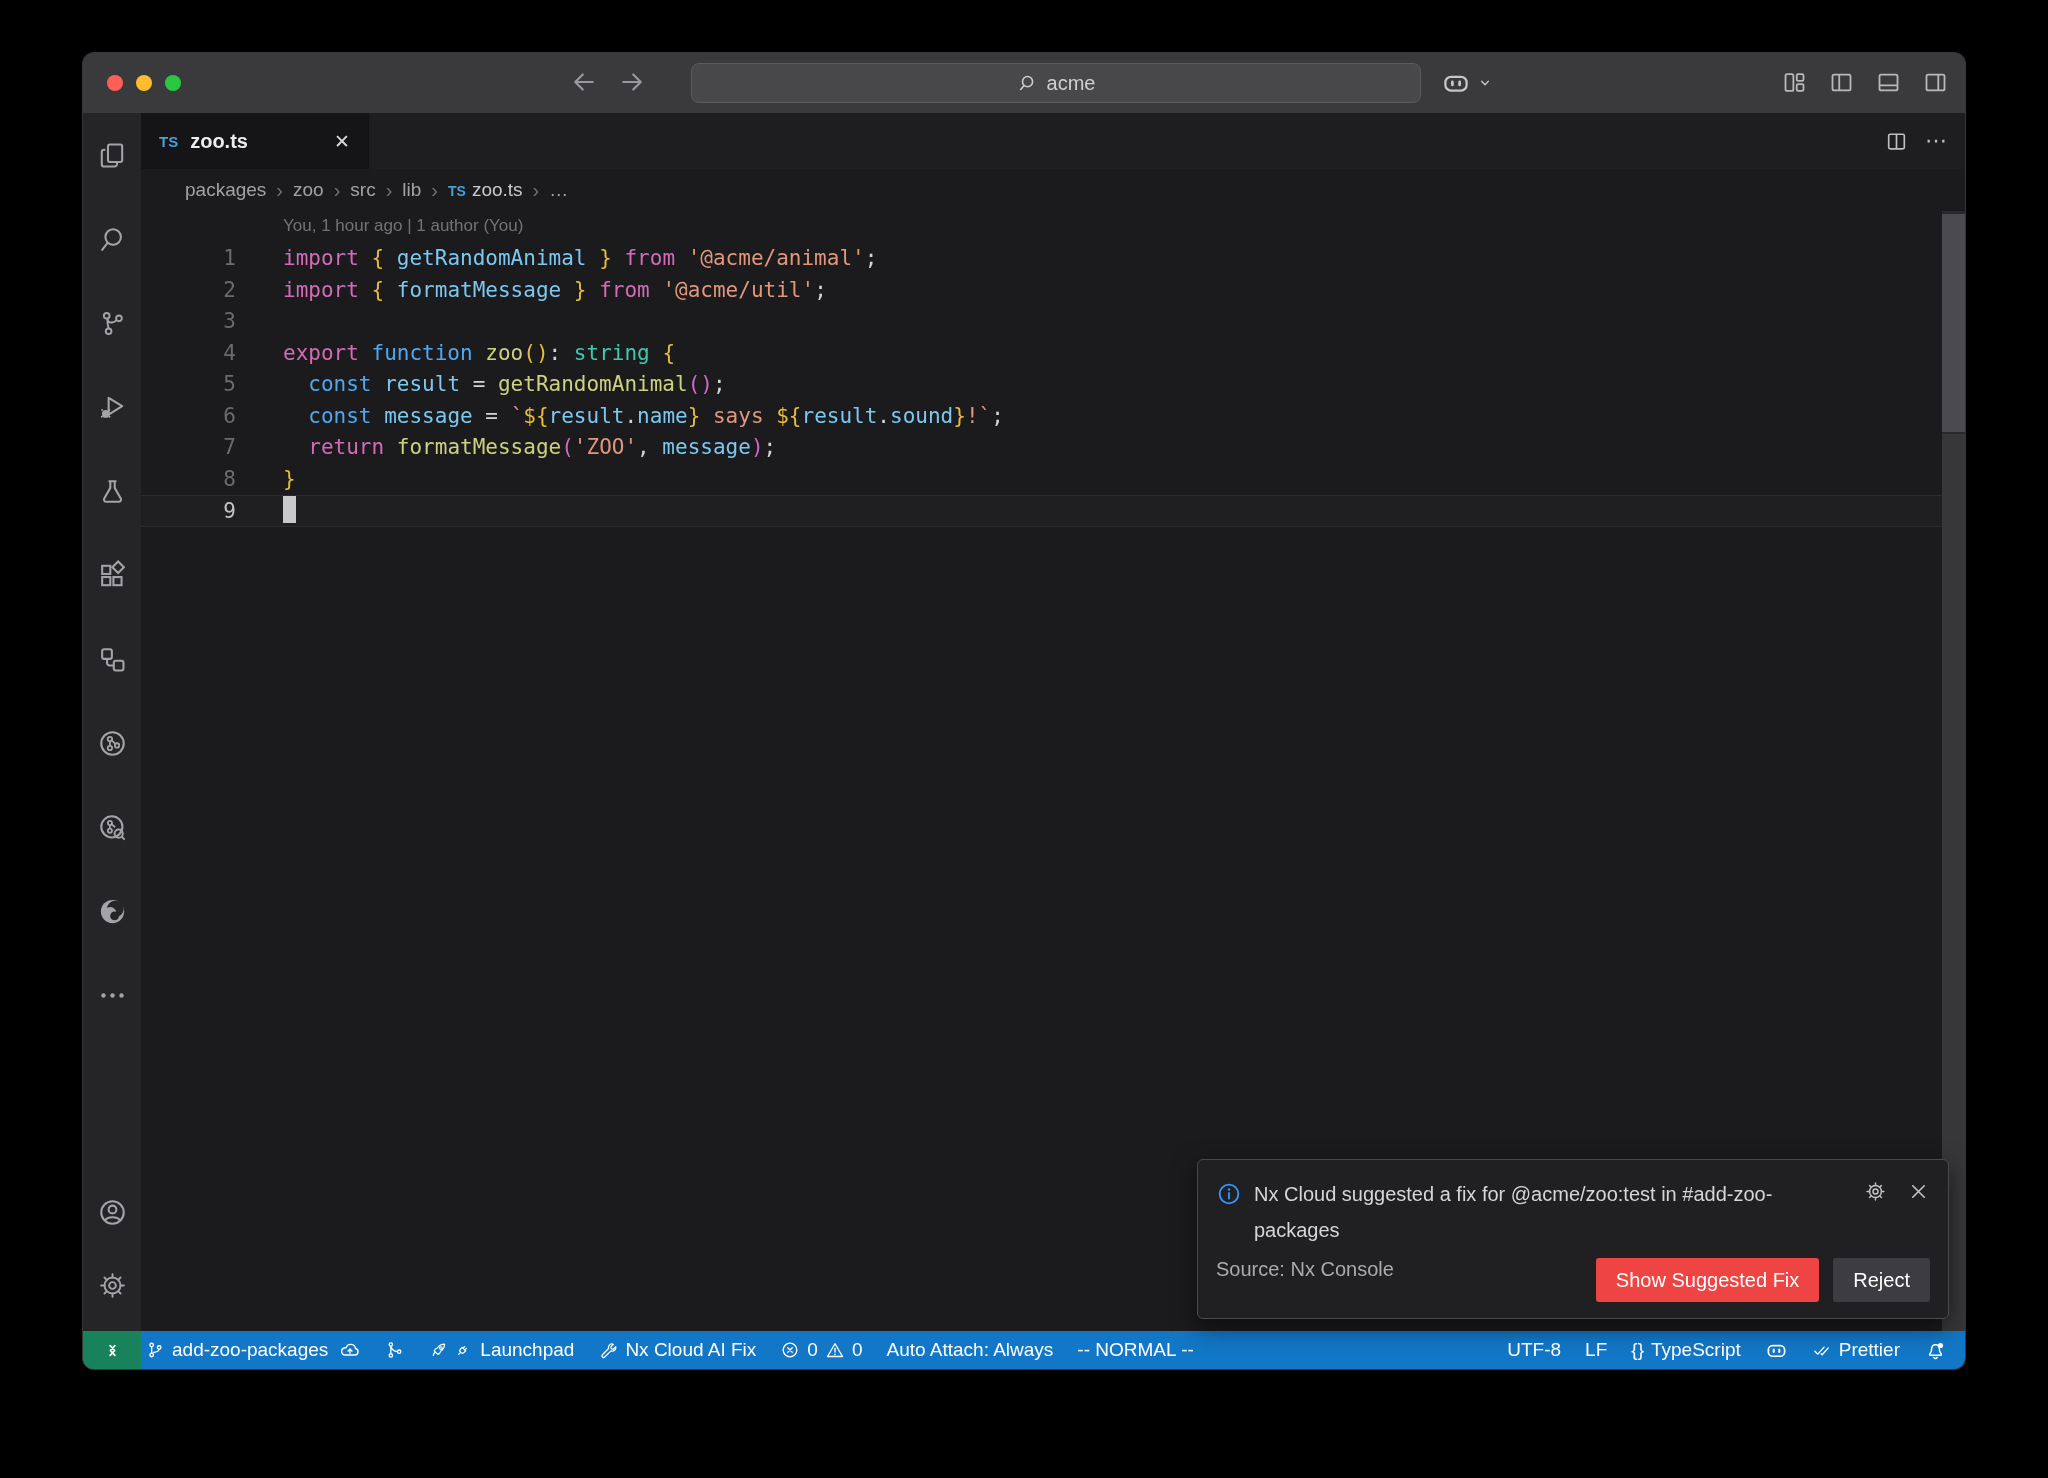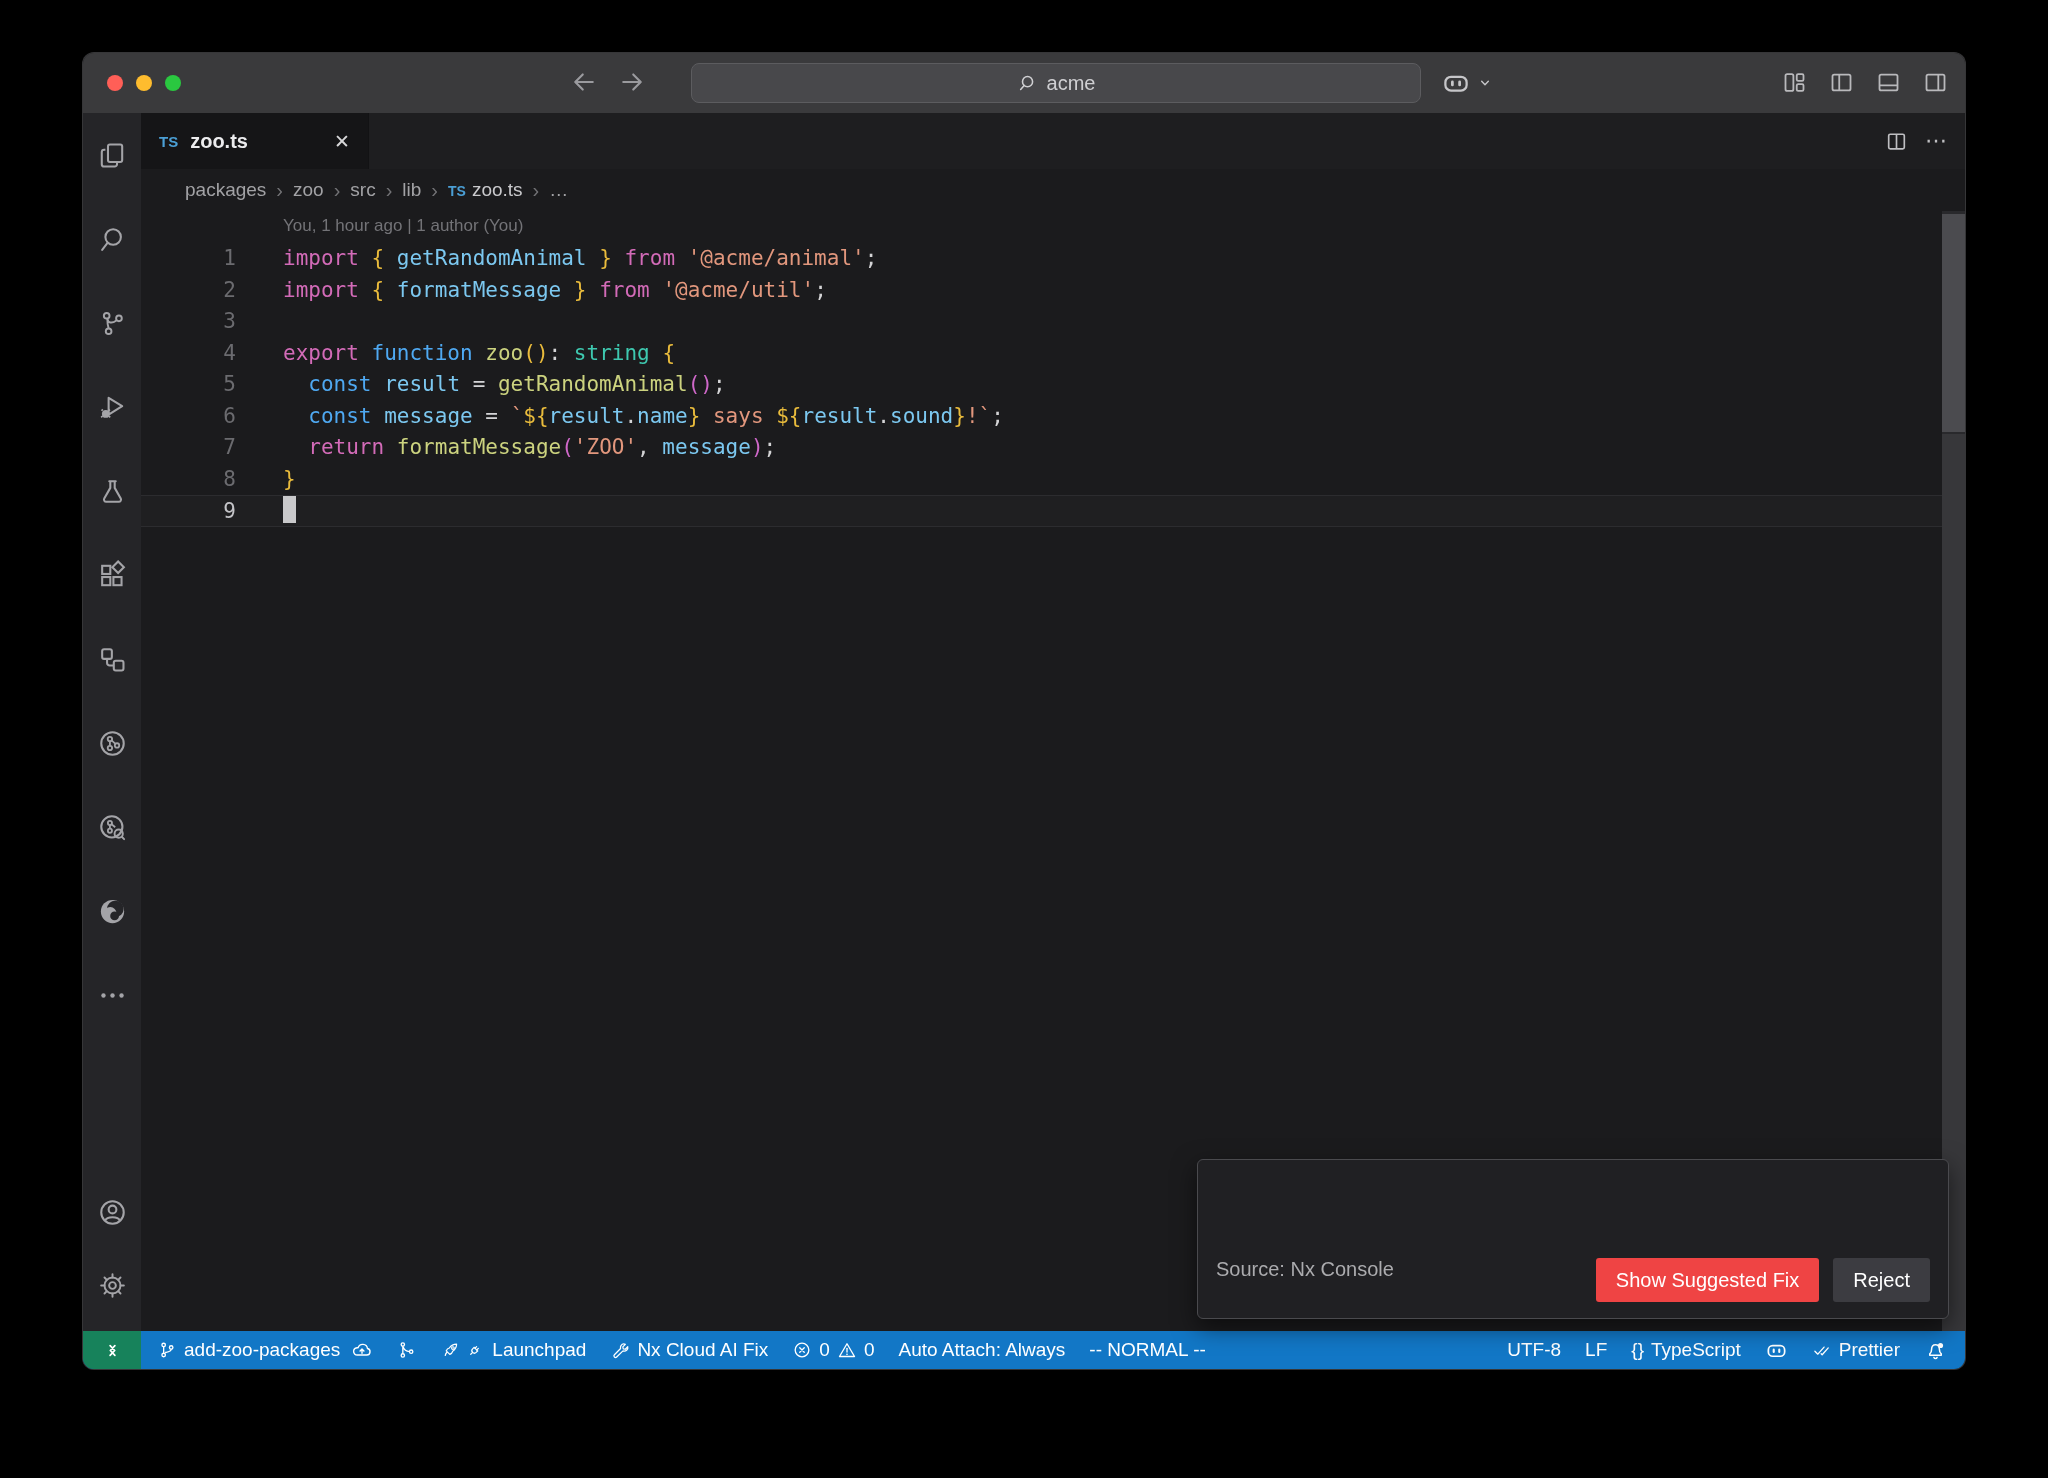--- a/index.html
+++ b/index.html
@@ -82,21 +82,21 @@
   .toast-source{color:#ababae;font-size:20px;}
   .btn{margin-left:14px;height:44px;border-radius:3px;font-size:20px;color:#fff;display:flex;
        align-items:center;justify-content:center;padding:0 20px;}
   .btn-primary{margin-left:auto;background:#ef4444;}
   .btn-secondary{background:#3c3c41;}
 
   
   .statusbar{position:absolute;left:0;right:0;bottom:0;height:38px;background:var(--status-blue);
              display:flex;align-items:center;color:#fff;font-size:19px;z-index:3;}
   .remote{width:58px;height:100%;background:#17825b;display:flex;align-items:center;justify-content:center;flex:none;}
-  .sb-left{display:flex;align-items:center;gap:24px;padding-left:16px;}
+  .sb-left{display:flex;align-items:center;gap:24px;padding-left:4px;}
   .sb-right{margin-left:auto;display:flex;align-items:center;gap:24px;padding-right:18px;}
   .sb-item{display:flex;align-items:center;gap:7px;white-space:nowrap;}
   .statusbar .icon{width:20px;height:20px;}
   .icon{display:inline-block;}
   .icon svg{display:block;width:100%;height:100%;}
 </style>
 </head>
 <body>
 
 <svg width="0" height="0" style="position:absolute">
@@ -451,20 +451,40 @@
           <div class="code-row current"><span class="ln">9</span><span class="code-text"><span class="cursor"></span></span></div>
         </div>
     </div>
 
     <div class="scrollbar">
       <div class="sb-slider"></div>
       <div class="sb-lower"></div>
     </div>
 
     <div class="toast">
+      <div class="toast-head">
+        <span class="icon" style="width:26px;height:26px;color:#3794ff;margin-top:5px;">
+            <svg>
+              <use href="#i-info"></use>
+            </svg>
+          </span>
+        <div class="toast-msg">Nx Cloud suggested a fix for @acme/zoo:test in #add-zoo-packages</div>
+        <div class="toast-acts">
+          <span class="icon">
+              <svg>
+                <use href="#i-gear"></use>
+              </svg>
+            </span>
+          <span class="icon">
+              <svg>
+                <use href="#i-close"></use>
+              </svg>
+            </span>
+        </div>
+      </div>
       <div class="toast-foot">
         <span class="toast-source">Source: Nx Console</span>
         <div class="btn btn-primary">Show Suggested Fix</div>
         <div class="btn btn-secondary">Reject</div>
       </div>
     </div>
 
     <div class="statusbar">
       <div class="remote">
         <span class="icon" style="width:23px;height:23px;">

